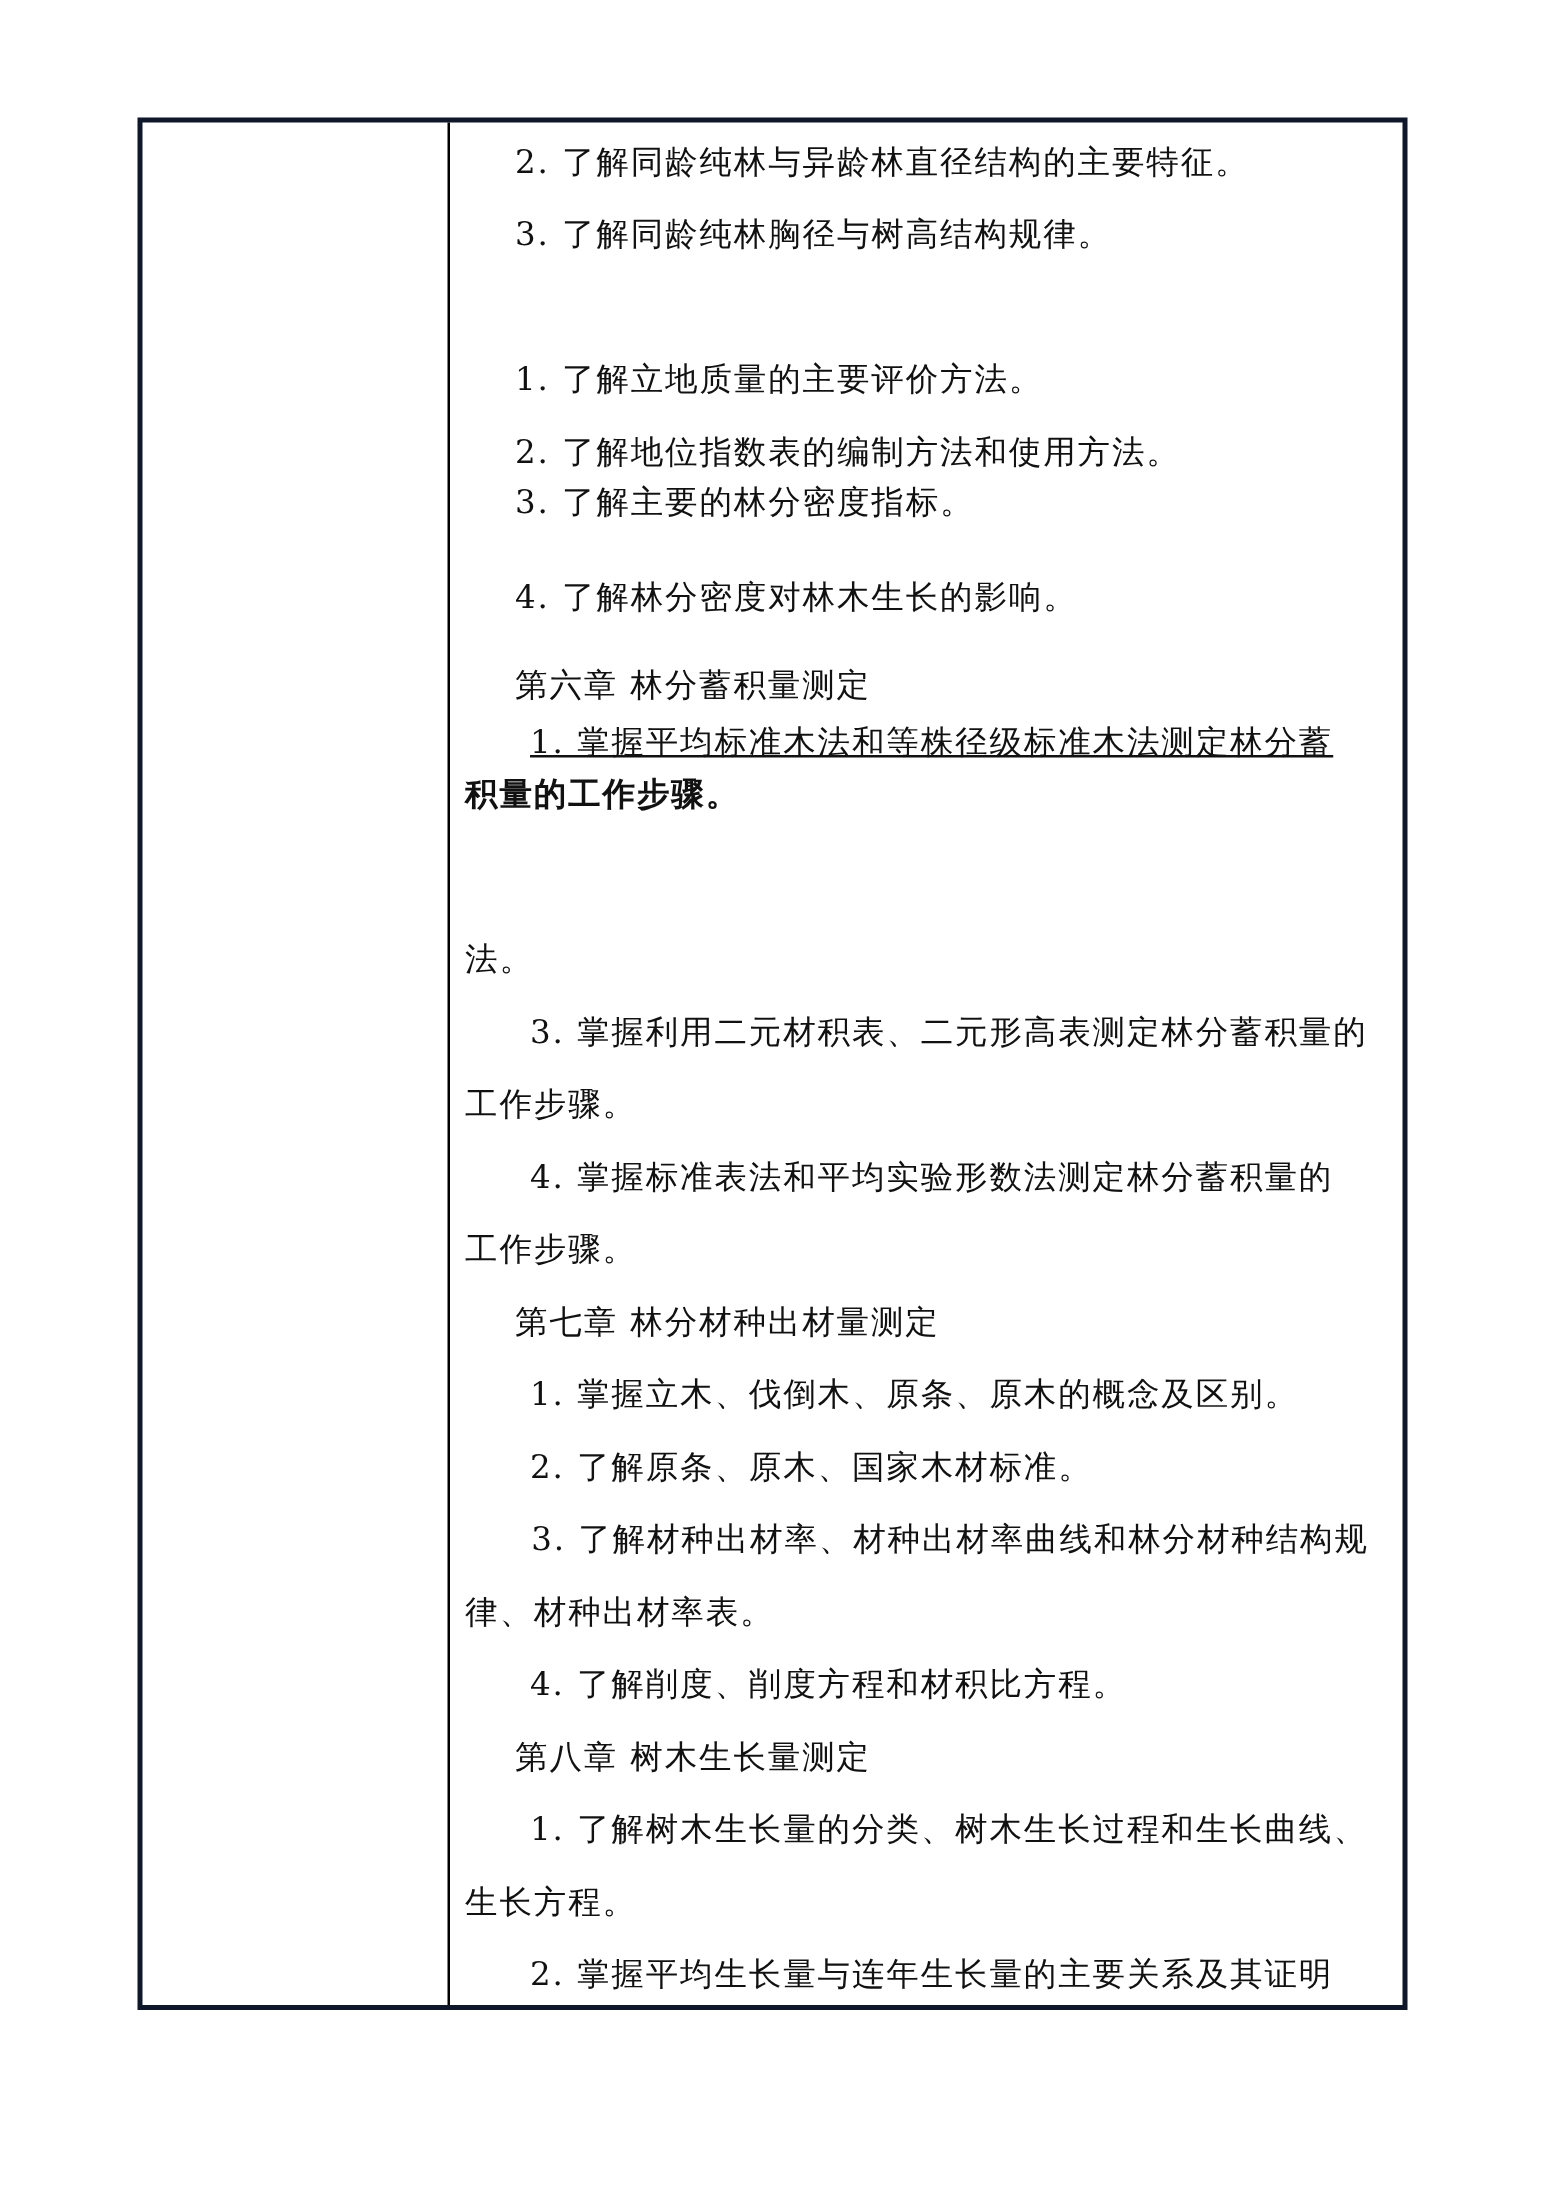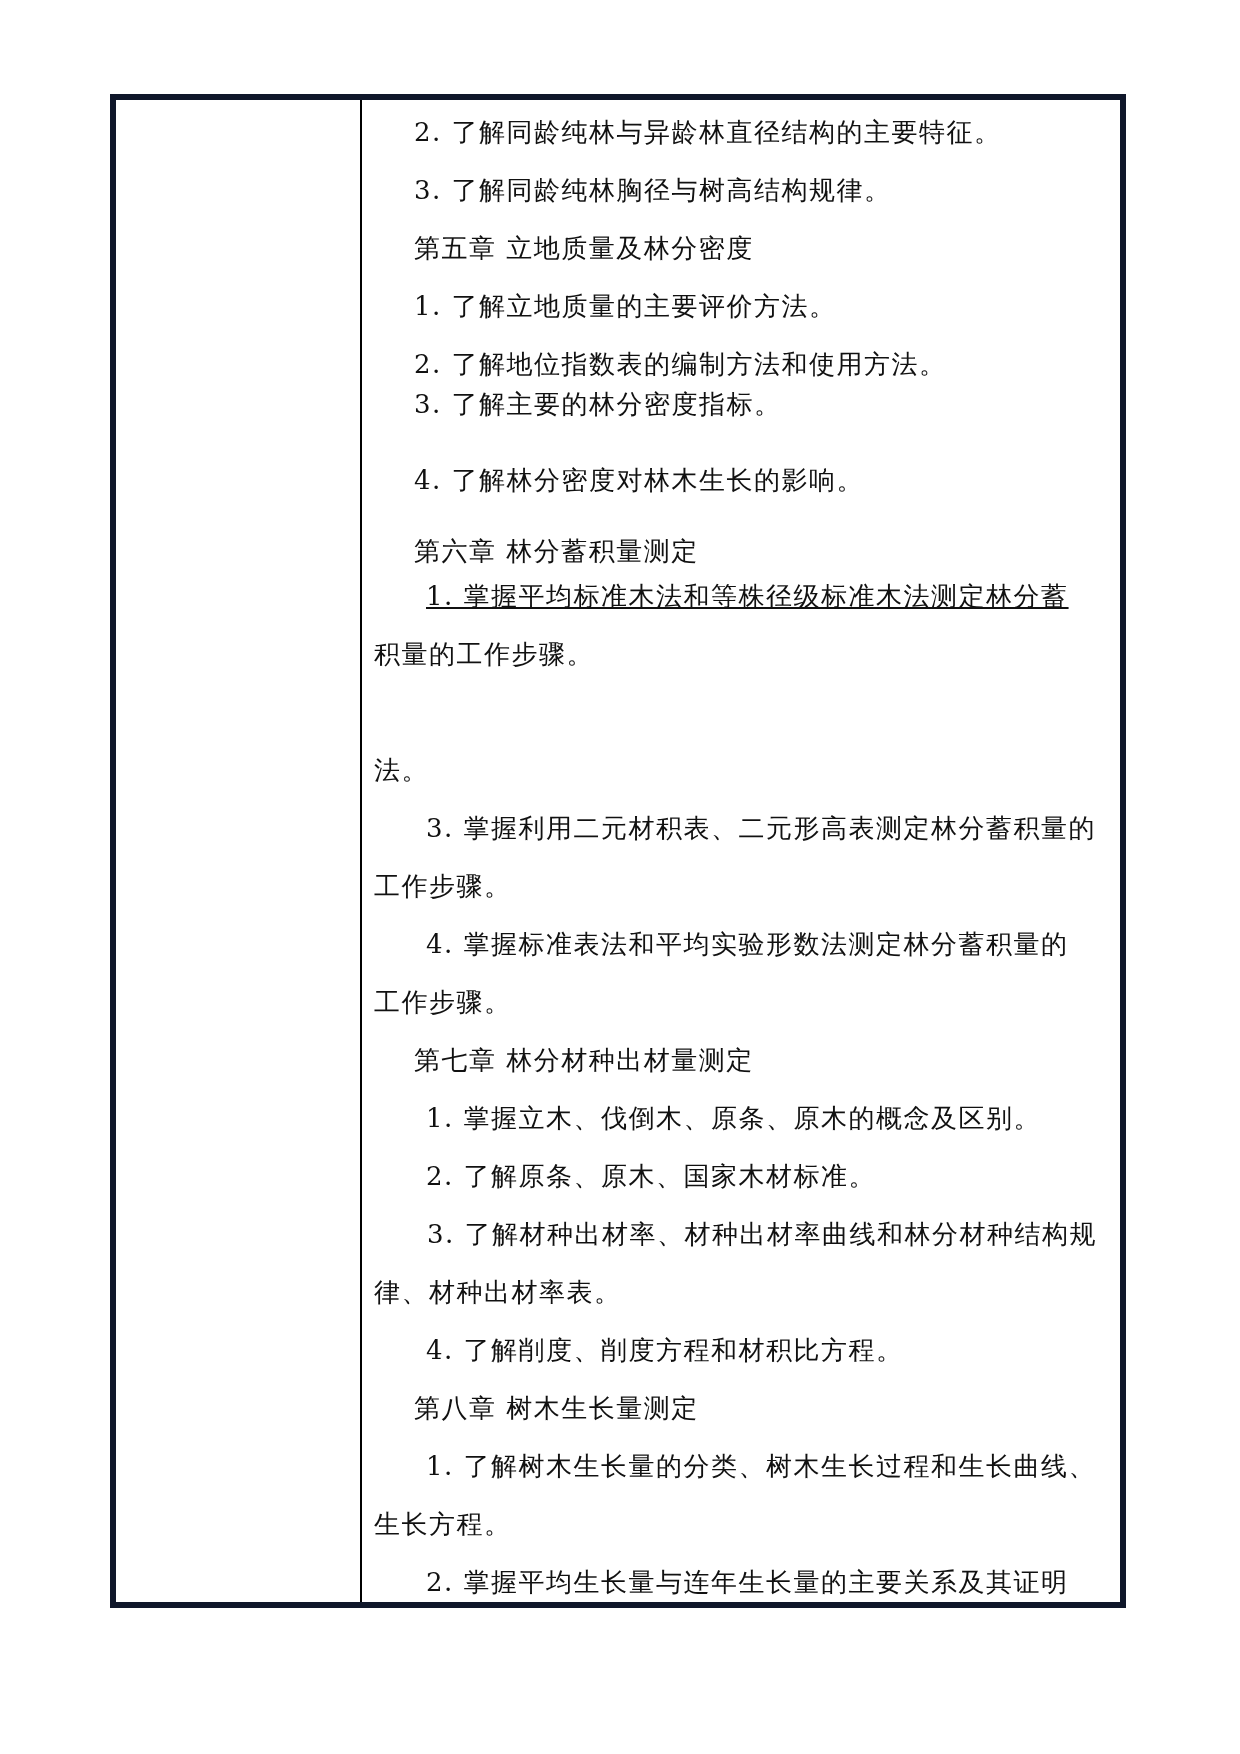--- a/index.html
+++ b/index.html
@@ -15,21 +15,21 @@
       font-family: "DejaVu Serif", "Liberation Serif", serif;
       color: #111111;
     }
     .page-table {
       position: absolute;
       left: 110px;
       top: 94px;
       width: 1016px;
       height: 1514px;
       box-sizing: border-box;
-      border: 6px solid #0f172a;
+      border: 4px solid #0f172a;
       display: flex;
       text-align: center;
     }
     .left-col {
       width: 246px;
       height: 100%;
       border-right: 2px solid #000000;
       box-sizing: border-box;
     }
     .right-col {
@@ -51,28 +51,27 @@
     .chapter { left: 52px; }
   </style>
 </head>
 <body>
 
 <div class="page-table">
   <div class="left-col"></div>
   <div class="right-col" id="content-cell">
       <div class="line indent-1" style="top: 16px;">2. 了解同龄纯林与异龄林直径结构的主要特征。</div>
       <div class="line indent-1" style="top: 74px;">3. 了解同龄纯林胸径与树高结构规律。</div>
-      <div class="line chapter" style="top: 132px;">第五章  立地质量及林分密度</div>
       <div class="line indent-1" style="top: 190px;">1. 了解立地质量的主要评价方法。</div>
       <div class="line indent-1" style="top: 248px;">2. 了解地位指数表的编制方法和使用方法。</div>
       <div class="line indent-1" style="top: 288px;">3. 了解主要的林分密度指标。</div>
       <div class="line indent-1" style="top: 364px;">4. 了解林分密度对林木生长的影响。</div>
       <div class="line chapter" style="top: 422px; margin-top: 13px;">第六章  林分蓄积量测定</div>
       <div class="line indent-2" style="top: 480px; text-decoration: underline;">1. 掌握平均标准木法和等株径级标准木法测定林分蓄</div>
-      <div class="line" style="top: 538px;">积量的工作步骤。</div>
+      <div class="line" style="top: 522px; font-weight: bold;">积量的工作步骤。</div>
       <div class="line" style="top: 654px;">法。</div>
       <div class="line indent-2" style="top: 712px;">3. 掌握利用二元材积表、二元形高表测定林分蓄积量的</div>
       <div class="line" style="top: 770px;">工作步骤。</div>
       <div class="line indent-2" style="top: 828px;">4. 掌握标准表法和平均实验形数法测定林分蓄积量的</div>
       <div class="line" style="top: 886px;">工作步骤。</div>
       <div class="line chapter" style="top: 944px;">第七章  林分材种出材量测定</div>
       <div class="line indent-2" style="top: 1002px;">1. 掌握立木、伐倒木、原条、原木的概念及区别。</div>
       <div class="line indent-2" style="top: 1060px;">2. 了解原条、原木、国家木材标准。</div>
       <div class="line indent-3" style="top: 1118px;">3. 了解材种出材率、材种出材率曲线和林分材种结构规</div>
       <div class="line" style="top: 1176px;">律、材种出材率表。</div>

